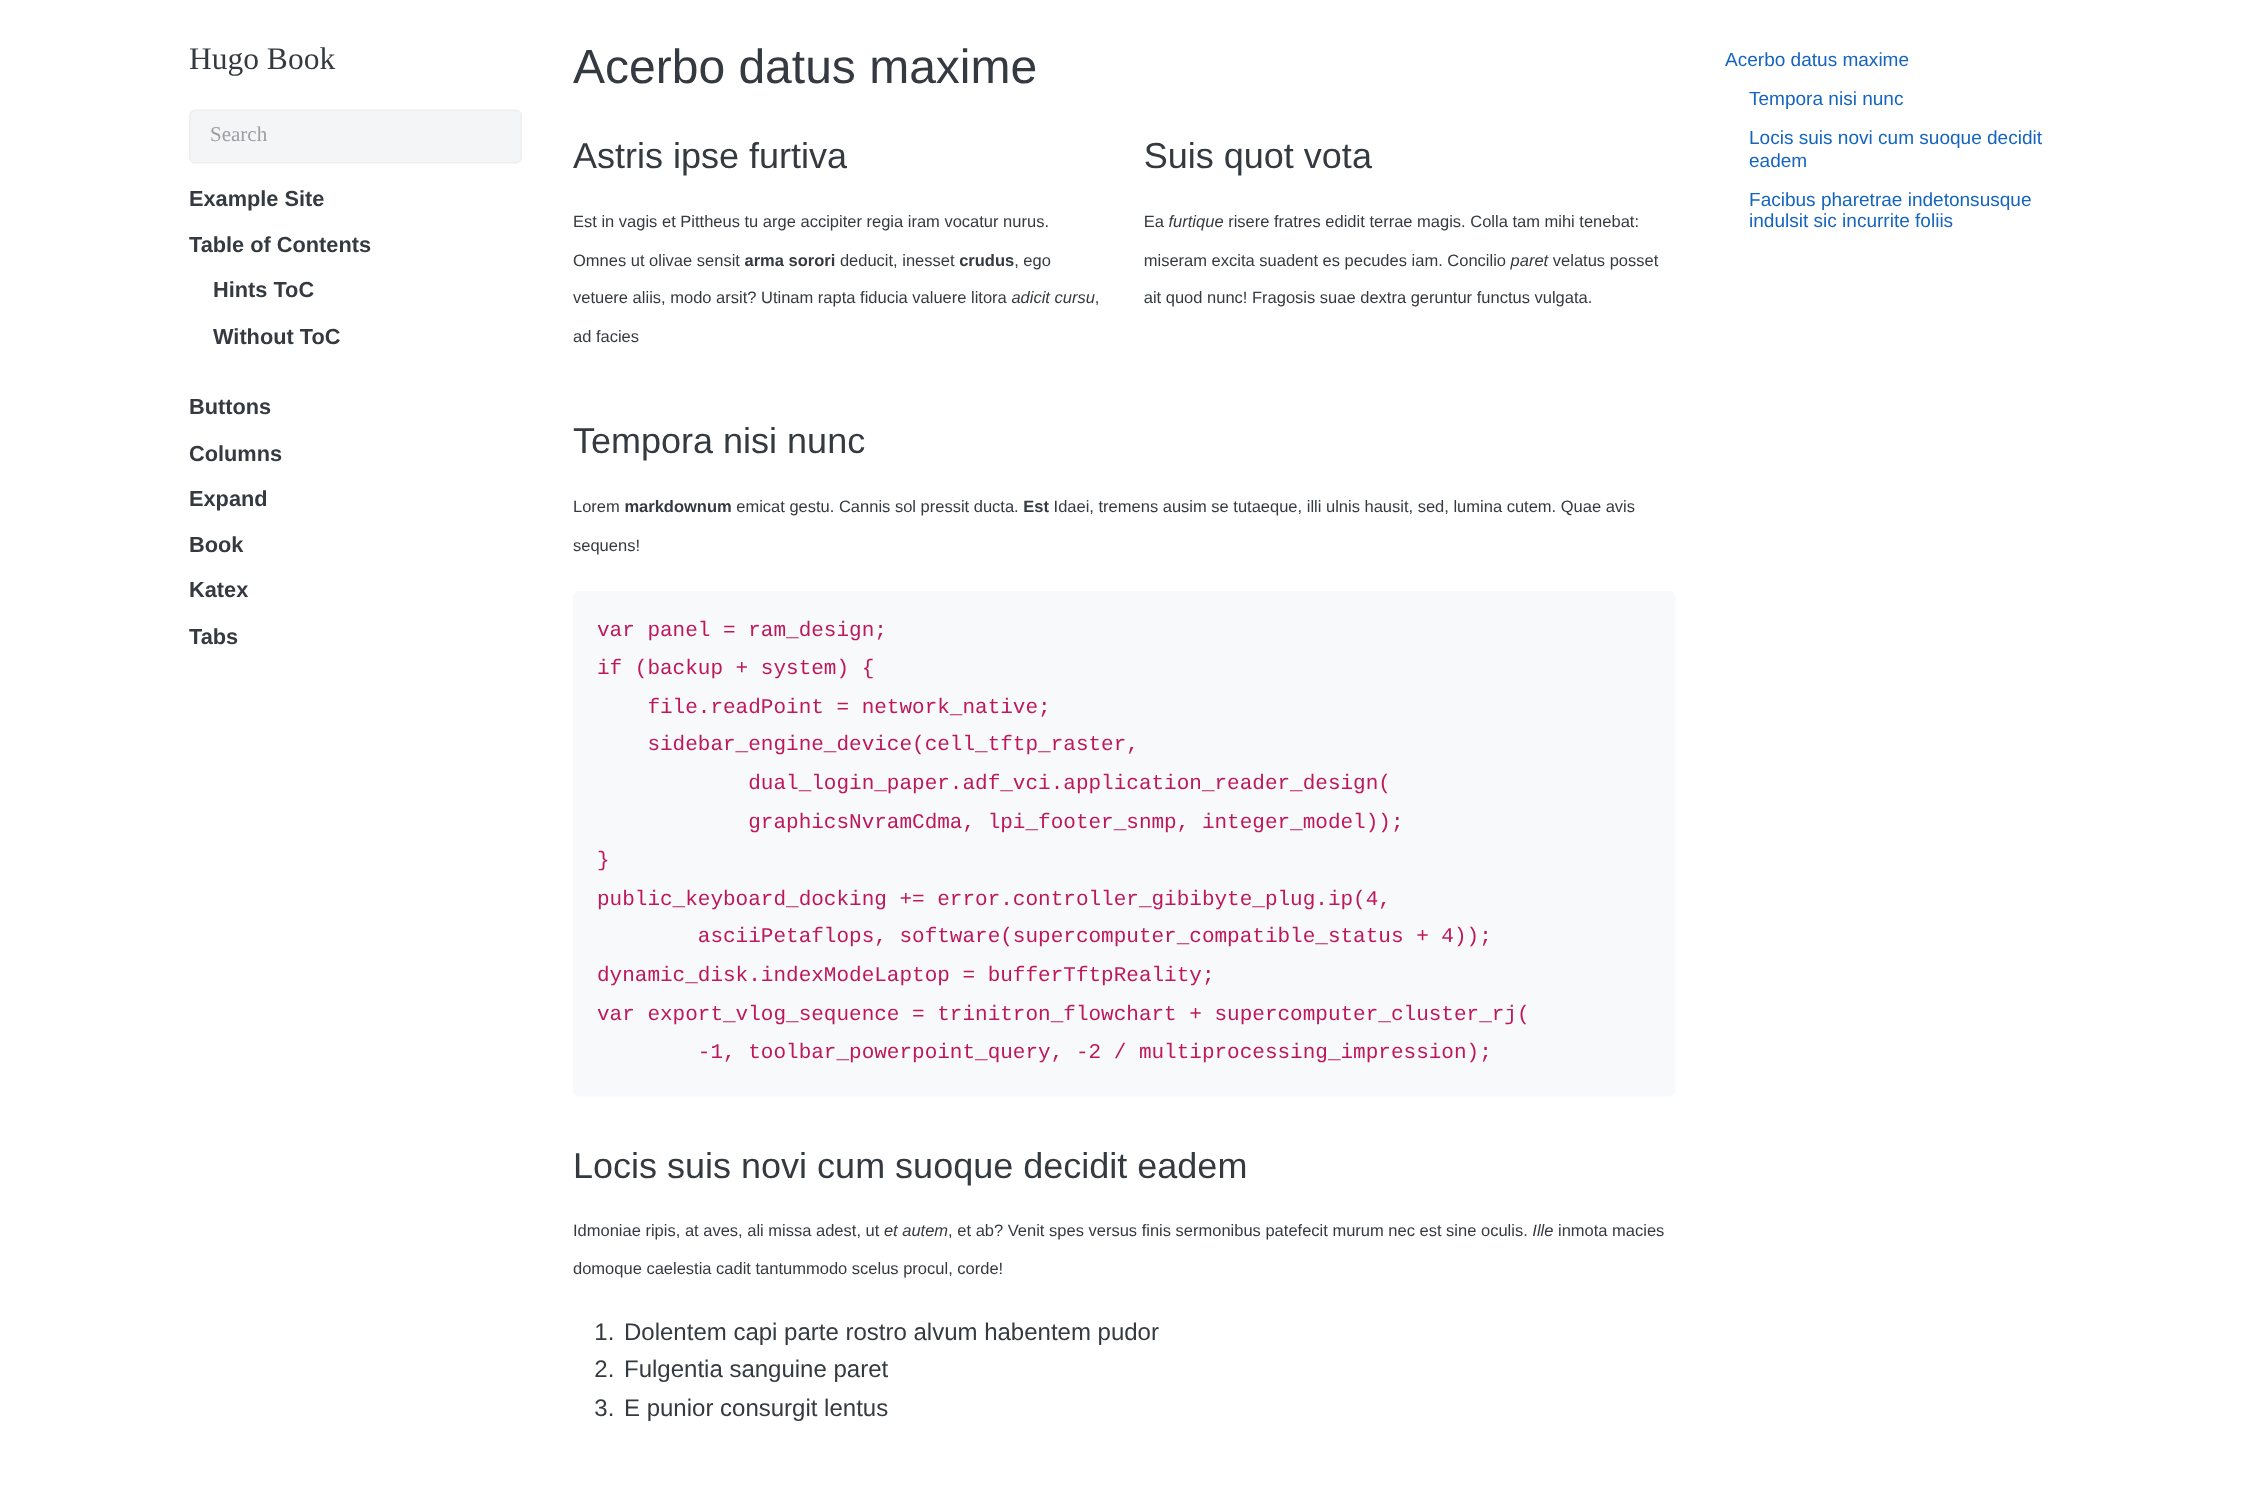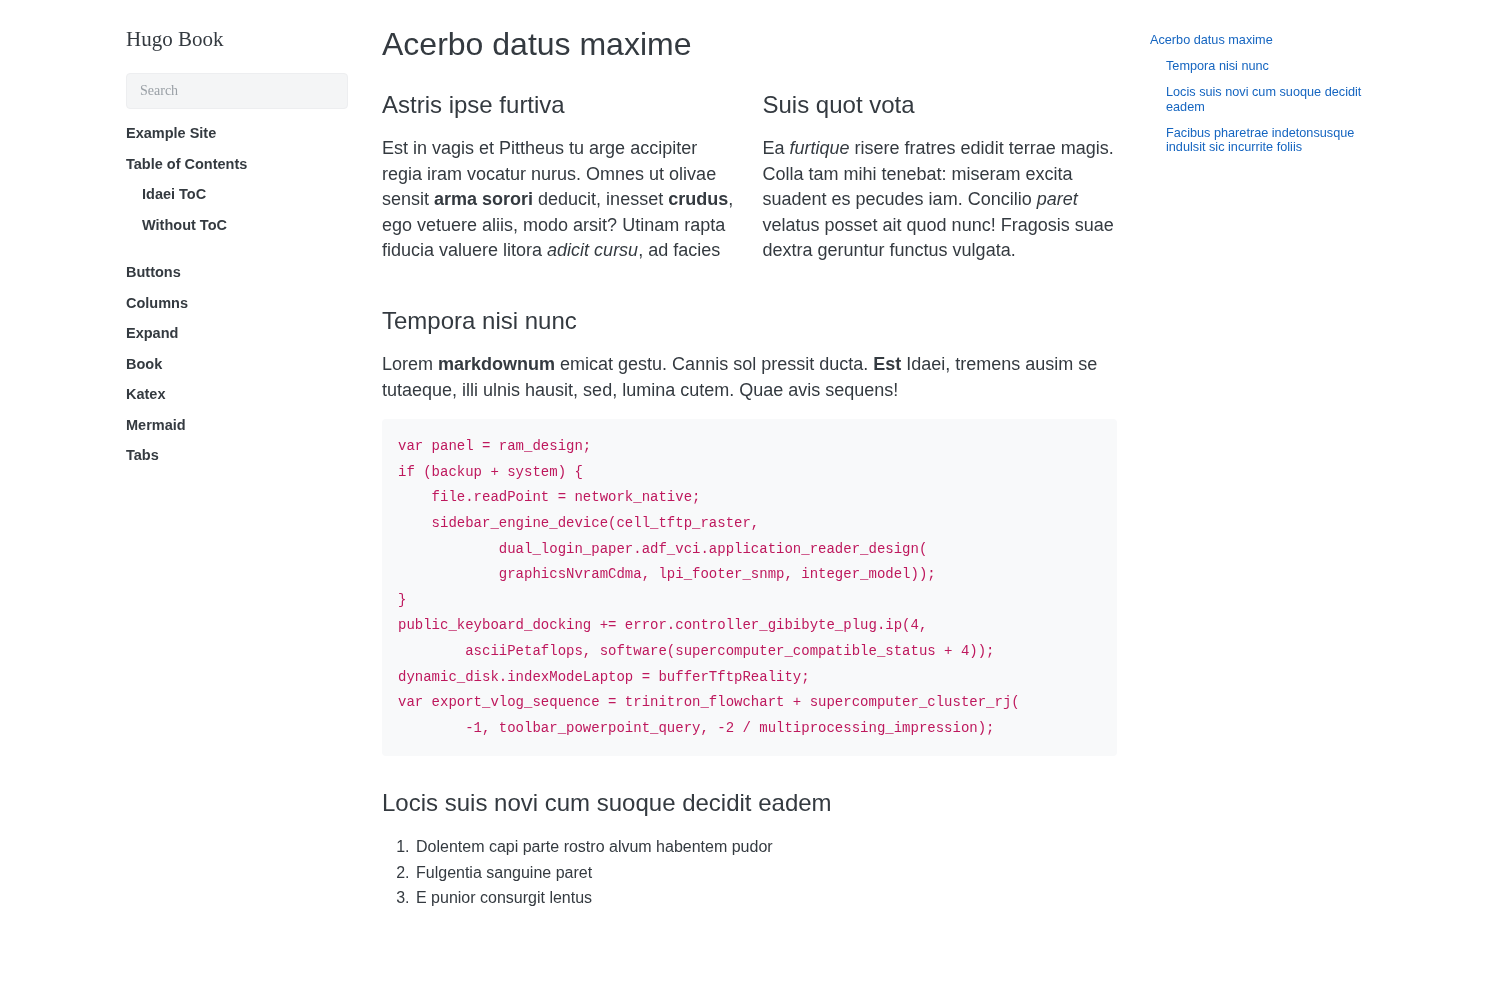--- a/index.html
+++ b/index.html
@@ -27,21 +27,21 @@
   .nav-sec { margin-top: 9px; }
   .nav-sec + .nav-sec { margin-top: 17px; }
   .nav-item { line-height: 30.5px; font-size: 14.5px; cursor: pointer; font-weight: bold; }
   .nav-item.bold { font-weight: 700; }
   .nav-item.indent { padding-left: 16px; }
 
   
   .main { width: 735px; padding-top: 24px; flex: none; }
   .main h1 { font-size: 32px; font-weight: 400; line-height: 1.25; margin: 0 0 26px; }
   .main h2 { font-size: 24px; font-weight: 400; line-height: 1.25; margin: 0 0 16px; }
-  .main p { font-size: 18px; line-height: 25.6px; margin: 0 0 16px; }
+  .main p { font-size: 11px; line-height: 25.6px; margin: 0 0 16px; }
   .cols { display: flex; gap: 26px; margin-bottom: 42px; }
   .col { flex: 1; min-width: 0; }
   .col p { margin: 0; }
   pre.code {
     background: #f8f9fa; border-radius: 4px;
     margin: 15px 0 32px; padding: 15px 16px;
     font-family: Liberation Mono, monospace;
     font-size: 14px; line-height: 25.6px; color: #be185d;
     white-space: pre; overflow: hidden;
   }
@@ -59,30 +59,29 @@
 
 <div class="page">
 
   <aside class="sidebar">
     <h1 class="brand">Hugo Book</h1>
     <input type="text" class="search" placeholder="Search" style="">
     <nav>
       <ul class="nav-sec">
         <li class="nav-item bold">Example Site</li>
         <li class="nav-item">Table of Contents</li>
-        <li class="nav-item indent">Idaei ToC</li>
+        <li class="nav-item indent">Hints ToC</li>
         <li class="nav-item indent">Without ToC</li>
       </ul>
       <ul class="nav-sec">
         <li class="nav-item">Buttons</li>
         <li class="nav-item">Columns</li>
         <li class="nav-item">Expand</li>
         <li class="nav-item">Book</li>
         <li class="nav-item">Katex</li>
-        <li class="nav-item">Mermaid</li>
         <li class="nav-item">Tabs</li>
       </ul>
     </nav>
   </aside>
 
   <main class="main">
     <h1>Acerbo datus maxime</h1>
 
     <div class="cols">
       <div class="col">
@@ -104,20 +103,21 @@
             dual_login_paper.adf_vci.application_reader_design(
             graphicsNvramCdma, lpi_footer_snmp, integer_model));
 }
 public_keyboard_docking += error.controller_gibibyte_plug.ip(4,
         asciiPetaflops, software(supercomputer_compatible_status + 4));
 dynamic_disk.indexModeLaptop = bufferTftpReality;
 var export_vlog_sequence = trinitron_flowchart + supercomputer_cluster_rj(
         -1, toolbar_powerpoint_query, -2 / multiprocessing_impression);</pre>
 
     <h2>Locis suis novi cum suoque decidit eadem</h2>
+    <p>Idmoniae ripis, at aves, ali missa adest, ut <em>et autem</em>, et ab? Venit spes versus finis sermonibus patefecit murum nec est sine oculis. <em>Ille</em> inmota macies domoque caelestia cadit tantummodo scelus procul, corde!</p>
     <ol class="num-list">
       <li>Dolentem capi parte rostro alvum habentem pudor</li>
       <li>Fulgentia sanguine paret</li>
       <li>E punior consurgit lentus</li>
     </ol>
   </main>
 
   <nav class="toc">
     <ul>
       <li>

